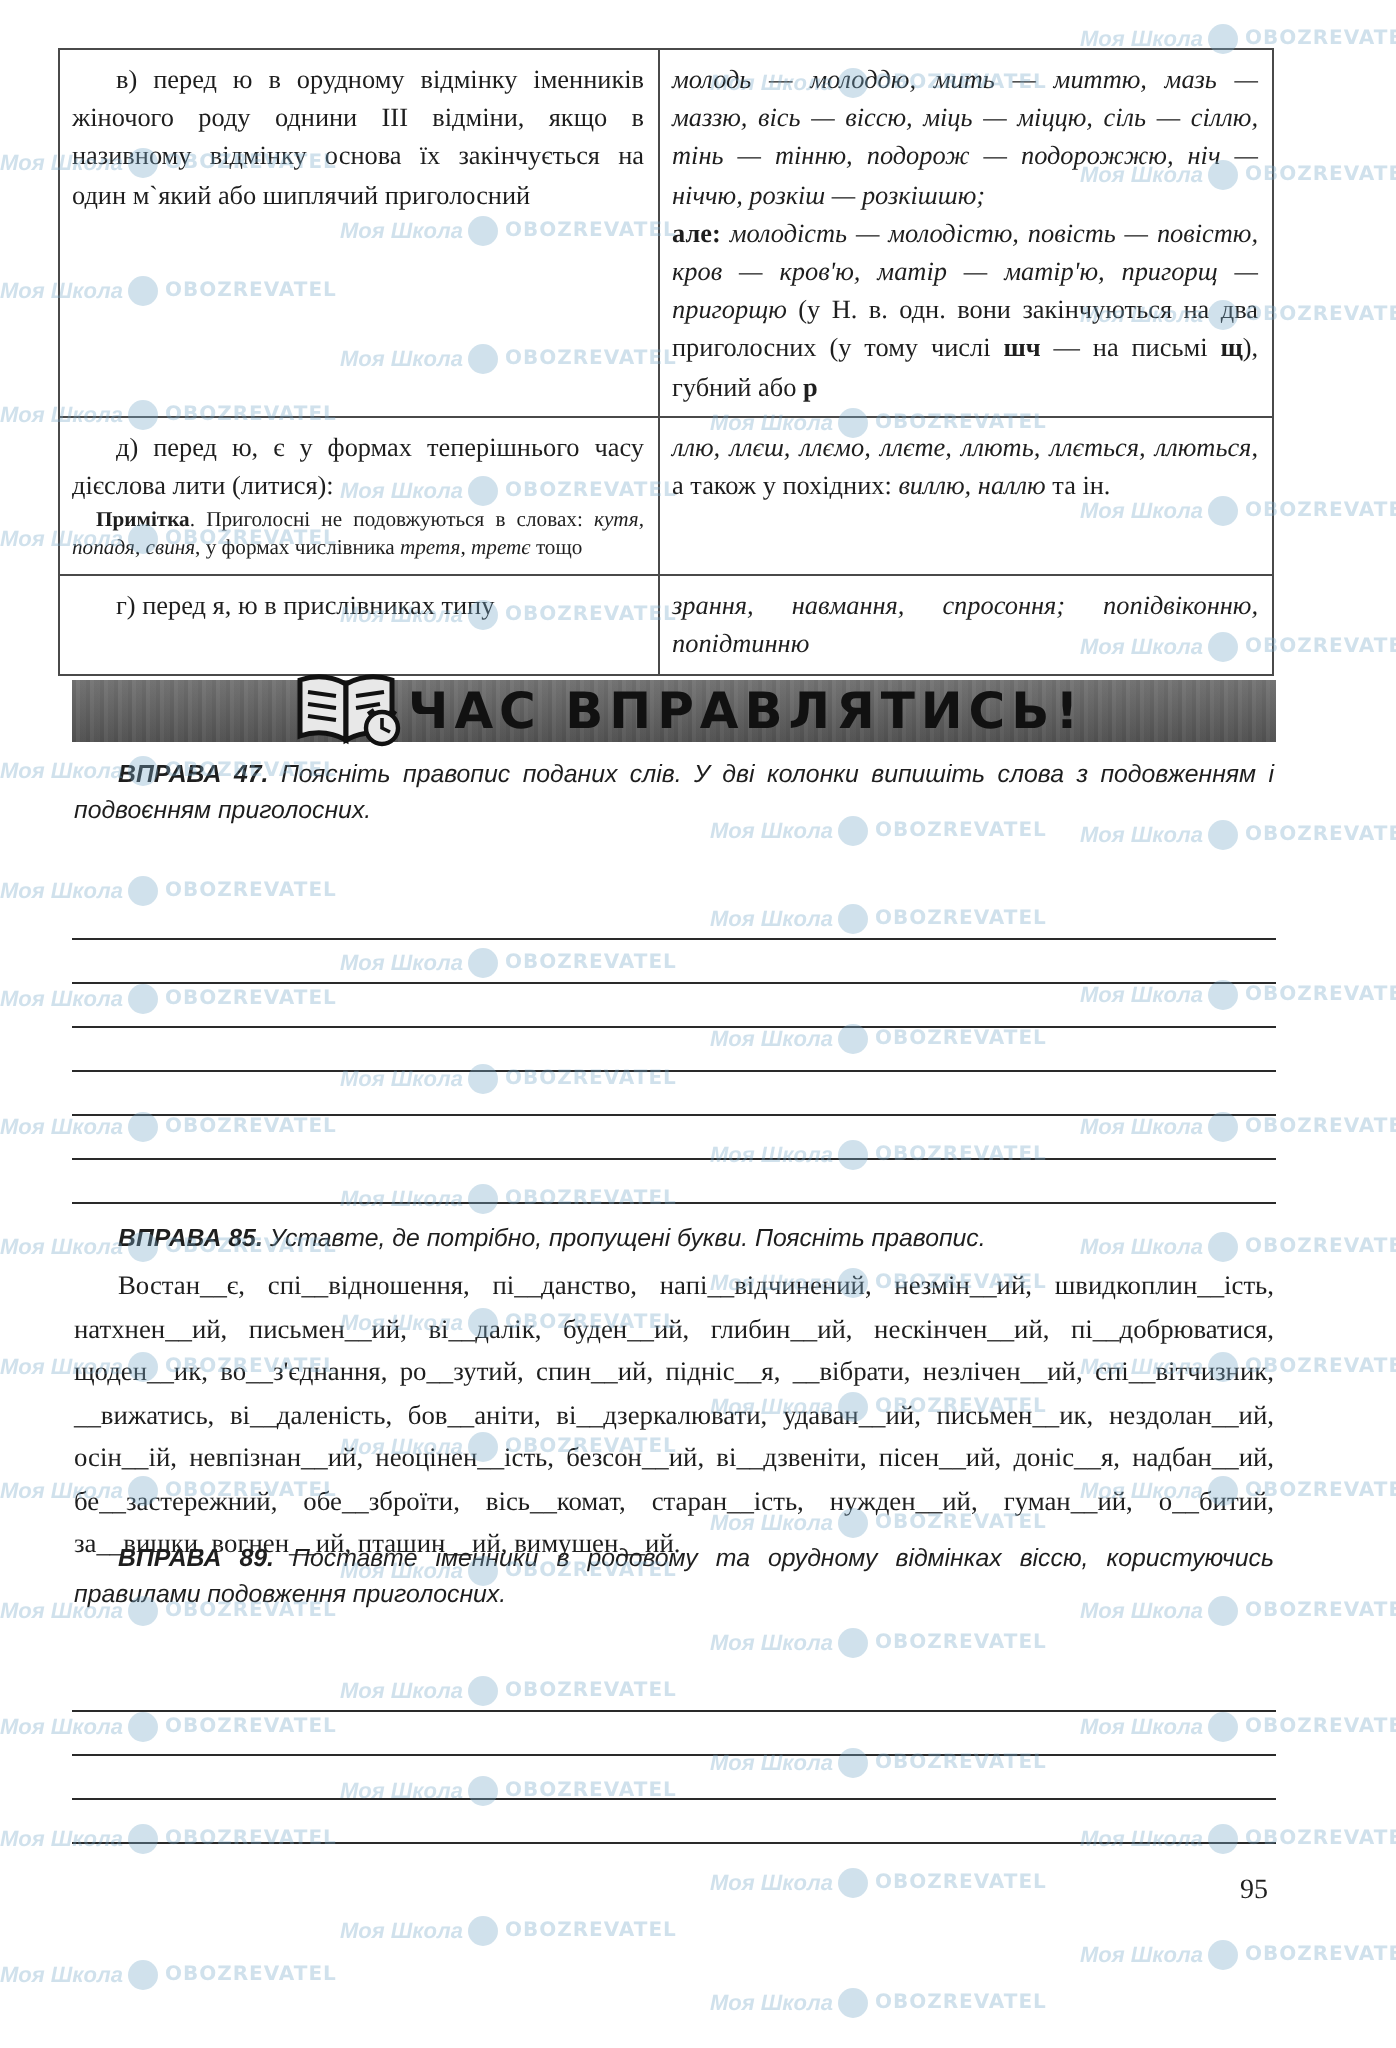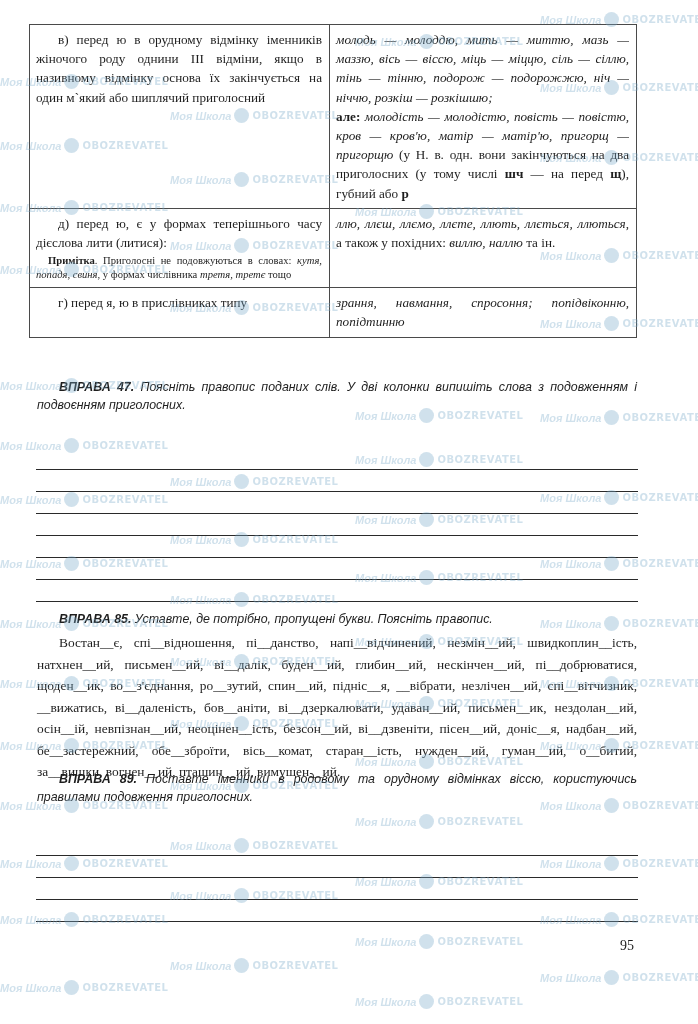--- a/index.html
+++ b/index.html
@@ -79,21 +79,21 @@
         <tr>
       <td class="l ind">
         <span>в) перед ю в орудному відмінку іменників жіночого роду однини ІІІ відміни, якщо в називному відмінку основа їх закінчується на один м`який або шиплячий приголосний</span>
       </td>
       <td class="r">
         <span class="it">молодь — молоддю, мить — миттю, мазь — маззю, вісь — віссю, міць — міццю, сіль — сіллю, тінь — тінню, подорож — подорожжю, ніч — ніччю, розкіш — розкішшю;</span><br>
         <span class="b">але:</span>
         <span class="it">молодість — молодістю, повість — повістю, кров — кров'ю, матір — матір'ю, пригорщ — пригорщю</span>
         <span>(у Н. в. одн. вони закінчуються на два приголосних (у тому числі</span>
         <span class="b">шч</span>
-        <span>— на перед</span>
+        <span>— на письмі</span>
         <span class="b">щ</span><span>), губний або</span>
         <span class="b">р</span>
       </td>
     </tr>
     <tr>
       <td class="l">
         <div class="ind">д) перед ю, є у формах теперішнього часу дієслова лити (литися):</div>
         <div class="note">
           <span class="ind2">
             <span class="b">Примітка</span><span>. Приголосні не подовжуються в словах:</span>
@@ -113,20 +113,32 @@
       <td class="l ind">
         <span>г) перед я, ю в прислівниках типу</span>
       </td>
       <td class="r">
         <span class="it">зрання, навмання, спросоння; попідвіконню, попідтинню</span>
       </td>
     </tr>
   </tbody>
     </table>
 
+  <div class="banner">
+    <svg class="banner-icon" viewBox="0 0 60 40">
+      <path d="M6 6 Q18 2 29 8 L29 36 Q18 30 6 34 Z" fill="#e8e8e8" stroke="#111" stroke-width="2.5"></path>
+      <path d="M52 6 Q40 2 29 8 L29 36 Q40 30 52 34 Z" fill="#e8e8e8" stroke="#111" stroke-width="2.5"></path>
+      <path d="M10 12 L24 14 M10 18 L24 20 M10 24 L24 26" stroke="#111" stroke-width="2"></path>
+      <path d="M34 14 L48 12 M34 20 L46 18" stroke="#111" stroke-width="2"></path>
+      <circle cx="47" cy="30" r="8" fill="#e8e8e8" stroke="#111" stroke-width="2.2"></circle>
+      <path d="M47 25 L47 30 L51 32" stroke="#111" stroke-width="1.8" fill="none"></path>
+      <path d="M40 23 L43 21 M54 23 L51 21" stroke="#111" stroke-width="2"></path>
+    </svg>
+    <div class="banner-title">ЧАС ВПРАВЛЯТИСЬ!</div>
+  </div>
 
   <div class="ex" style="top:378px">
     <div class="ex-head">
       <span class="num">ВПРАВА 47.</span>
       <span>Поясніть правопис поданих слів. У дві колонки випишіть слова з подовженням і подвоєнням приголосних.</span>
     </div>
   </div>
   <div class="line" style="top:469px"></div>
   <div class="line" style="top:491px"></div>
   <div class="line" style="top:513px"></div>

